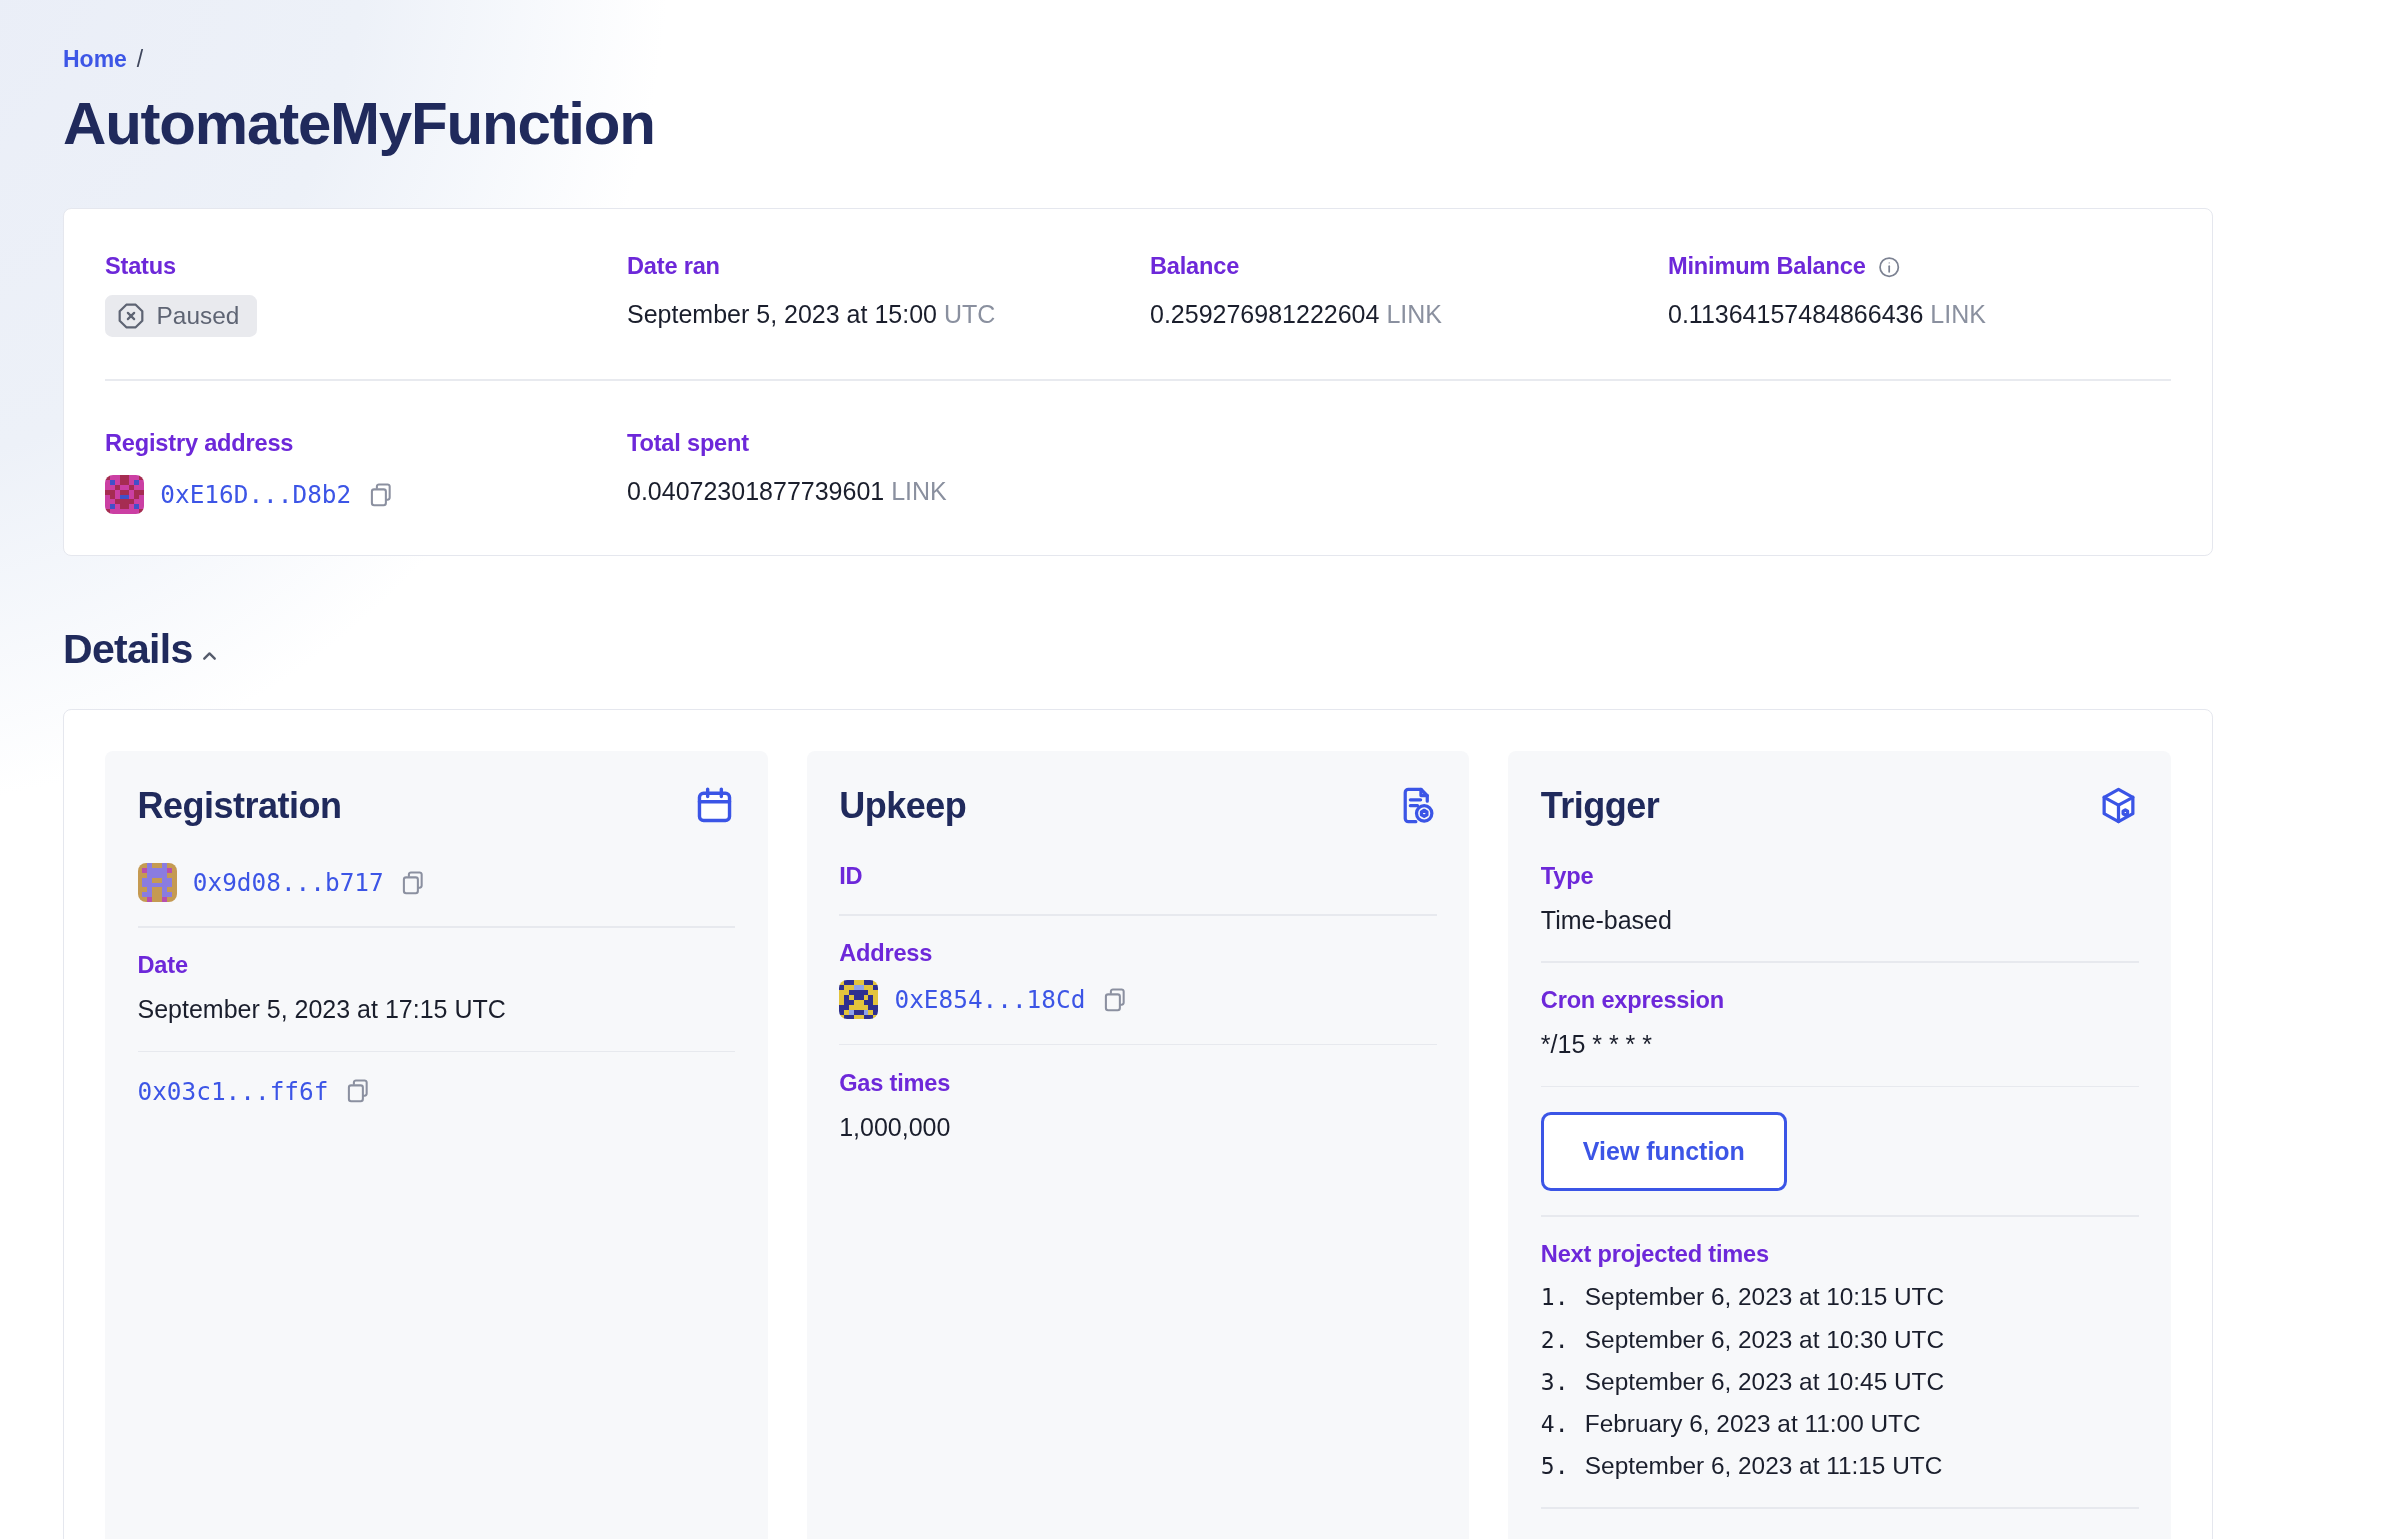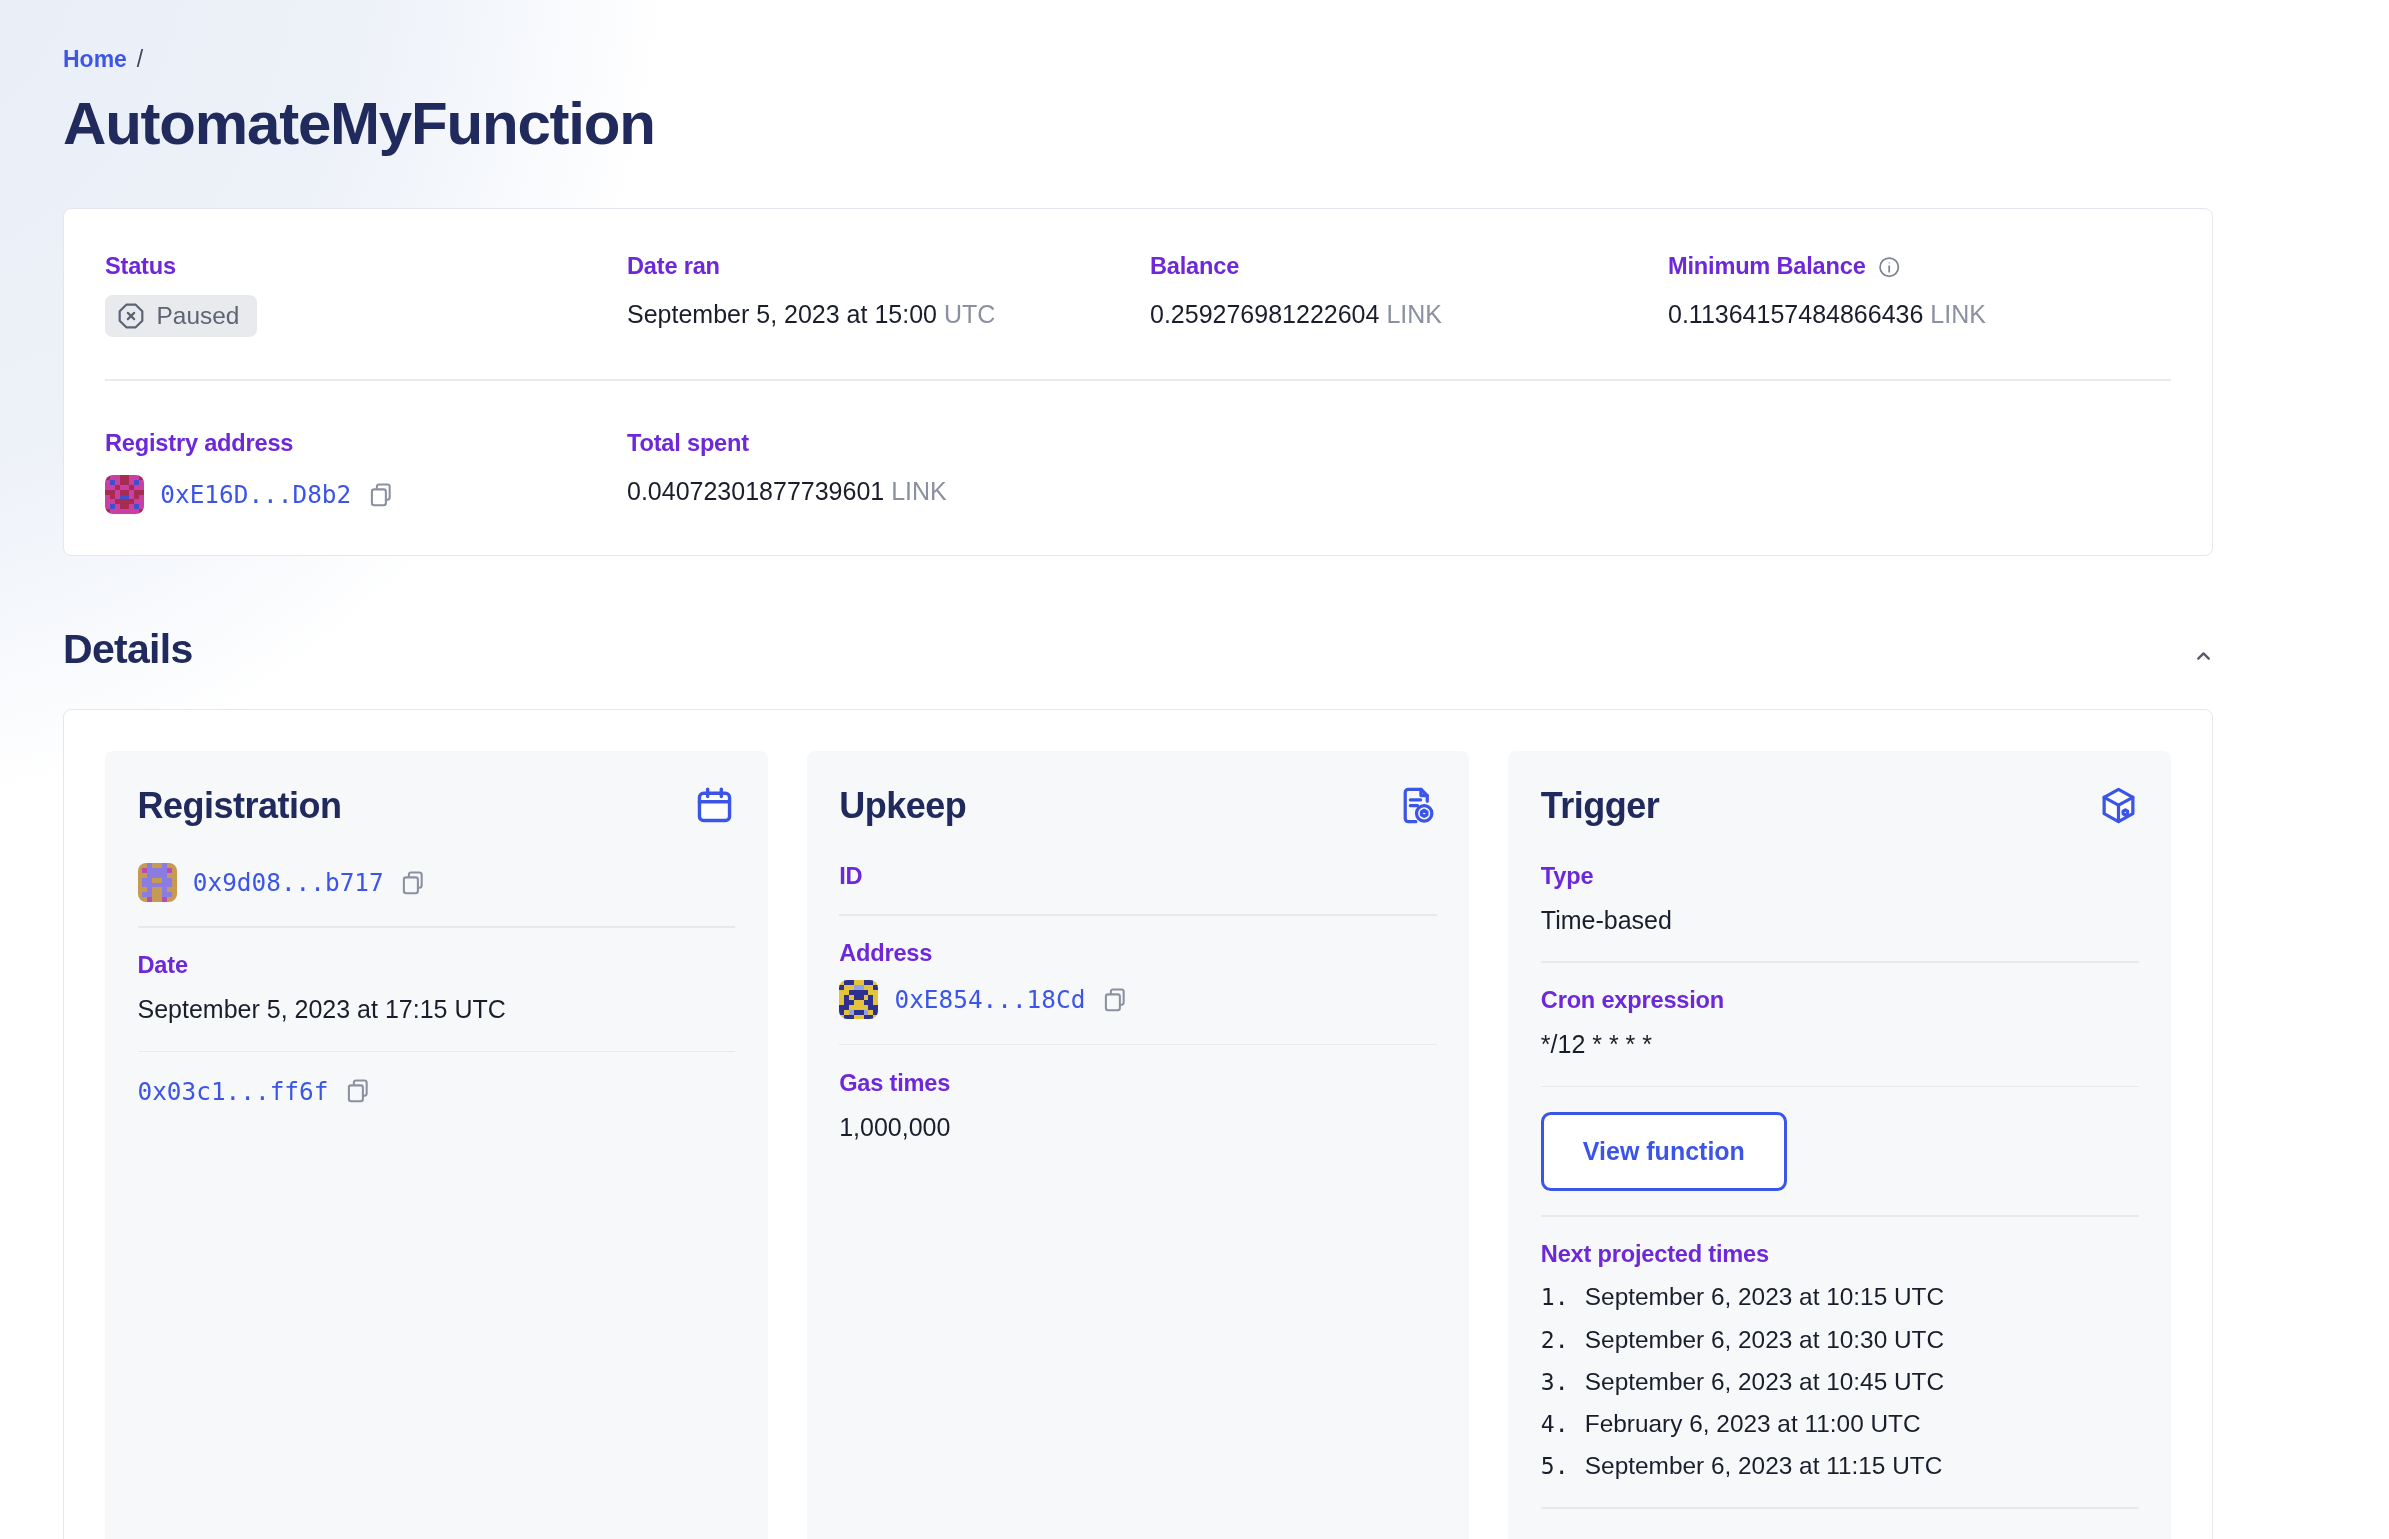--- a/index.html
+++ b/index.html
@@ -47,21 +47,21 @@
   a.addr { color: #3c55e6; font-size: 24.4px; text-decoration: none; }
   .id-text { color: #7b8190; font-size: 24.4px; }
   .copy-btn { background: none; border: none; cursor: pointer; display: inline-flex; padding: 0; }
 
   .avatar {
     width: 39px; height: 39px; border-radius: 8.1px; overflow: hidden;
     display: grid; grid-template-columns: repeat(8, 1fr); grid-auto-rows: 1fr; flex: 0 0 39px;
   }
 
   
-  .details-head { display: flex; align-items: center; gap: 6px; margin: 70px 0 36px; justify-content: space-between; }
+  .details-head { display: flex; align-items: center; gap: 6px; margin: 70px 0 36px; }
   h2.details-title { font-size: 41px; font-weight: 700; color: #202a5c; letter-spacing: -0.7px; }
   .collapse-btn { background: none; border: none; cursor: pointer; display: inline-flex; margin-top: 11.4px; }
 
   .details { width: 2150px; padding: 41px 41px 52px; }
   .cards3 { display: grid; grid-template-columns: repeat(3, 1fr); gap: 39px; }
   .subcard { background: #f7f8fa; border-radius: 8.1px; padding: 34px 32.5px 32.5px; }
   .subcard header { display: flex; justify-content: space-between; align-items: flex-start; margin-bottom: 36px; }
   h3.card-title { font-size: 36px; font-weight: 700; color: #202a5c; letter-spacing: -0.5px; }
   .hr2 { height: 1.6px; background: #e7e9ee; margin: 24.4px 0; }
   .field .label { margin-bottom: 0; }
@@ -443,21 +443,21 @@
             <path d="M16 14.6l1.3.75v1.5l-1.3.75-1.3-.75v-1.5l1.3-.75z"></path>
           </svg>
         </header>
         <div class="field">
           <div class="label">Type</div>
           <div class="value">Time-based</div>
         </div>
         <div class="hr2"></div>
         <div class="field">
           <div class="label">Cron expression</div>
-          <div class="value">*/12 * * * *</div>
+          <div class="value">*/15 * * * *</div>
         </div>
         <div class="hr2"></div>
         <button class="view-fn-btn">View function</button>
         <div class="hr2"></div>
         <div class="field">
           <div class="label">Next projected times</div>
           <ol class="times">
               <li>
                 <span class="num">1.</span>
                 <span>September 6, 2023 at 10:15 UTC</span>

